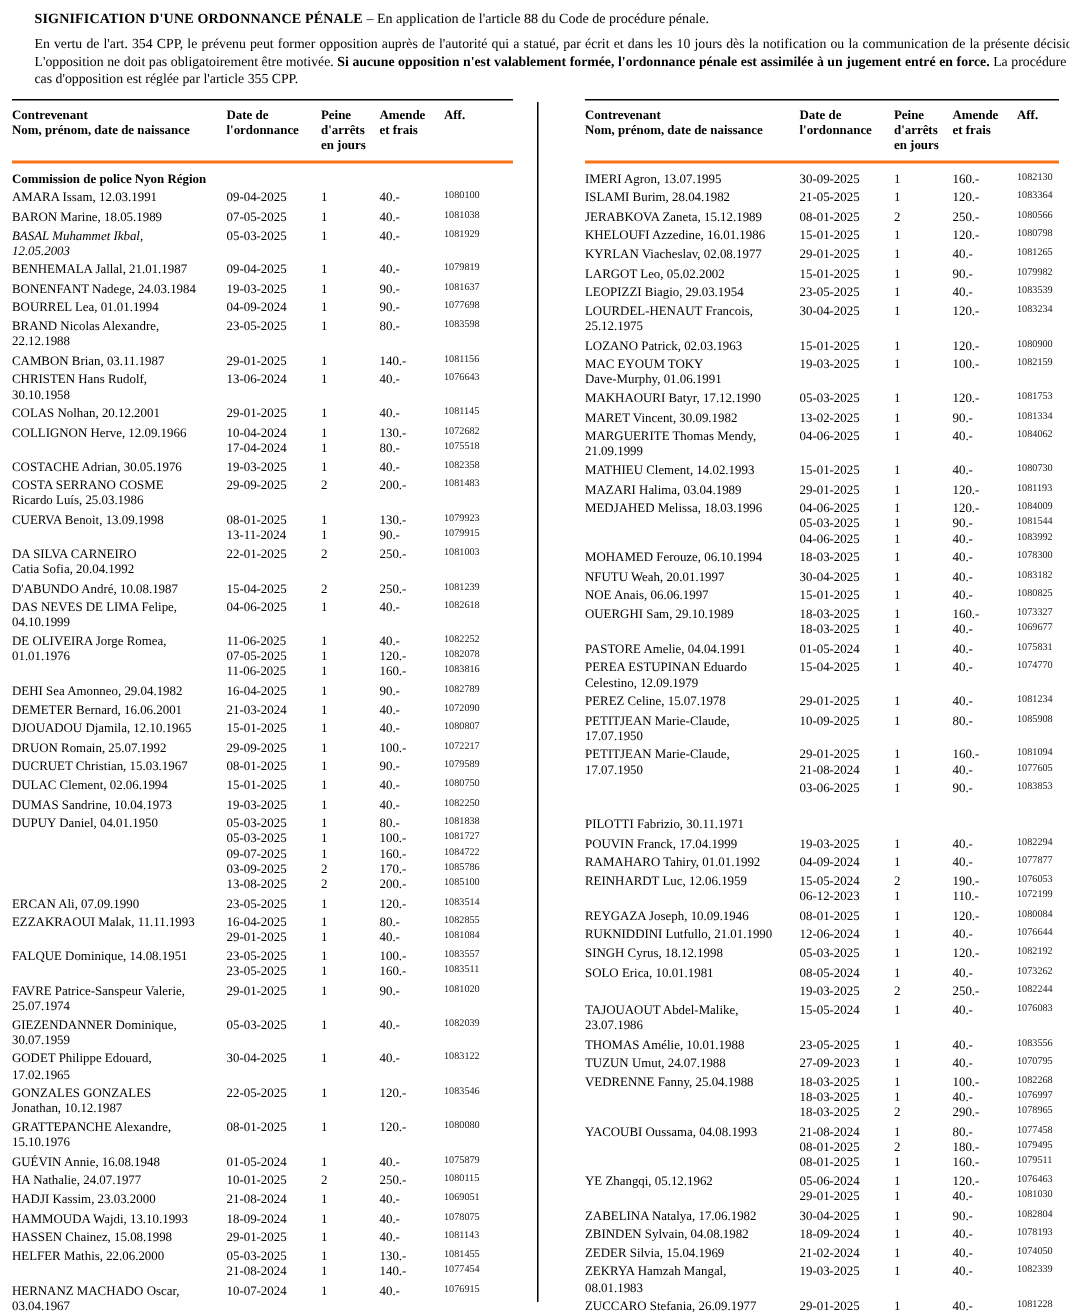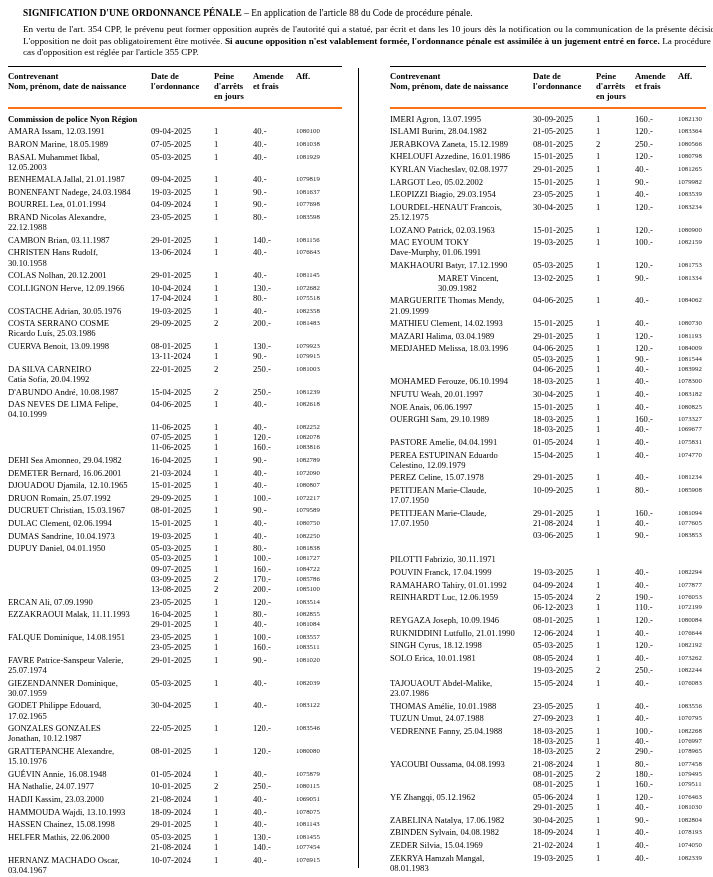--- a/index.html
+++ b/index.html
@@ -68,21 +68,21 @@
           <div class="cell c-aff">1080100</div>
         </div>
         <div class="entry">
           <div class="cell c-name" style="grid-row: 1 / span 1;">BARON Marine, 18.05.1989</div>
           <div class="cell c-date">07-05-2025</div>
           <div class="cell c-peine">1</div>
           <div class="cell c-amende">40.-</div>
           <div class="cell c-aff">1081038</div>
         </div>
         <div class="entry">
-          <div class="cell c-name" style="grid-row: 1 / span 1;">BASAL Muhammet Ikbal,
+          <div class="cell c-name" style="grid-row: 1 / span 1; font-style: italic;">BASAL Muhammet Ikbal,
 12.05.2003</div>
           <div class="cell c-date">05-03-2025</div>
           <div class="cell c-peine">1</div>
           <div class="cell c-amende">40.-</div>
           <div class="cell c-aff">1081929</div>
         </div>
         <div class="entry">
           <div class="cell c-name" style="grid-row: 1 / span 1;">BENHEMALA Jallal, 21.01.1987</div>
           <div class="cell c-date">09-04-2025</div>
           <div class="cell c-peine">1</div>
@@ -187,20 +187,22 @@
         </div>
         <div class="entry">
           <div class="cell c-name" style="grid-row: 1 / span 1;">DAS NEVES DE LIMA Felipe,
 04.10.1999</div>
           <div class="cell c-date">04-06-2025</div>
           <div class="cell c-peine">1</div>
           <div class="cell c-amende">40.-</div>
           <div class="cell c-aff">1082618</div>
         </div>
         <div class="entry">
+          <div class="cell c-name" style="grid-row: 1 / span 3;">DE OLIVEIRA Jorge Romea,
+01.01.1976</div>
           <div class="cell c-date">11-06-2025</div>
           <div class="cell c-peine">1</div>
           <div class="cell c-amende">40.-</div>
           <div class="cell c-aff">1082252</div>
           <div class="cell c-date">07-05-2025</div>
           <div class="cell c-peine">1</div>
           <div class="cell c-amende">120.-</div>
           <div class="cell c-aff">1082078</div>
           <div class="cell c-date">11-06-2025</div>
           <div class="cell c-peine">1</div>
@@ -487,21 +489,21 @@
           <div class="cell c-aff">1082159</div>
         </div>
         <div class="entry">
           <div class="cell c-name" style="grid-row: 1 / span 1;">MAKHAOURI Batyr, 17.12.1990</div>
           <div class="cell c-date">05-03-2025</div>
           <div class="cell c-peine">1</div>
           <div class="cell c-amende">120.-</div>
           <div class="cell c-aff">1081753</div>
         </div>
         <div class="entry">
-          <div class="cell c-name" style="grid-row: 1 / span 1; margin-left: 48px;">MARET Vincent, 30.09.1982</div>
+          <div class="cell c-name" style="grid-row: 1 / span 1;">MARET Vincent, 30.09.1982</div>
           <div class="cell c-date">13-02-2025</div>
           <div class="cell c-peine">1</div>
           <div class="cell c-amende">90.-</div>
           <div class="cell c-aff">1081334</div>
         </div>
         <div class="entry">
           <div class="cell c-name" style="grid-row: 1 / span 1;">MARGUERITE Thomas Mendy,
 21.09.1999</div>
           <div class="cell c-date">04-06-2025</div>
           <div class="cell c-peine">1</div>

